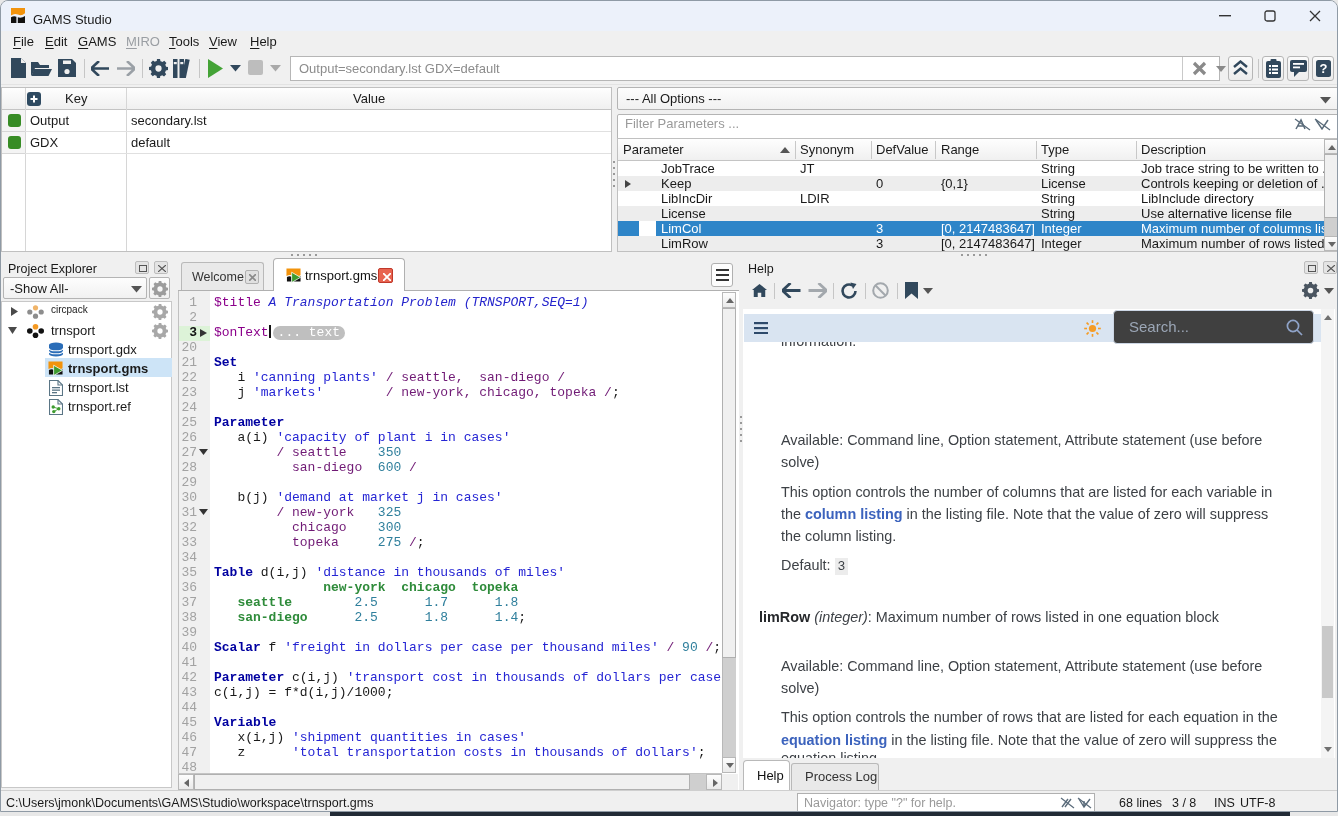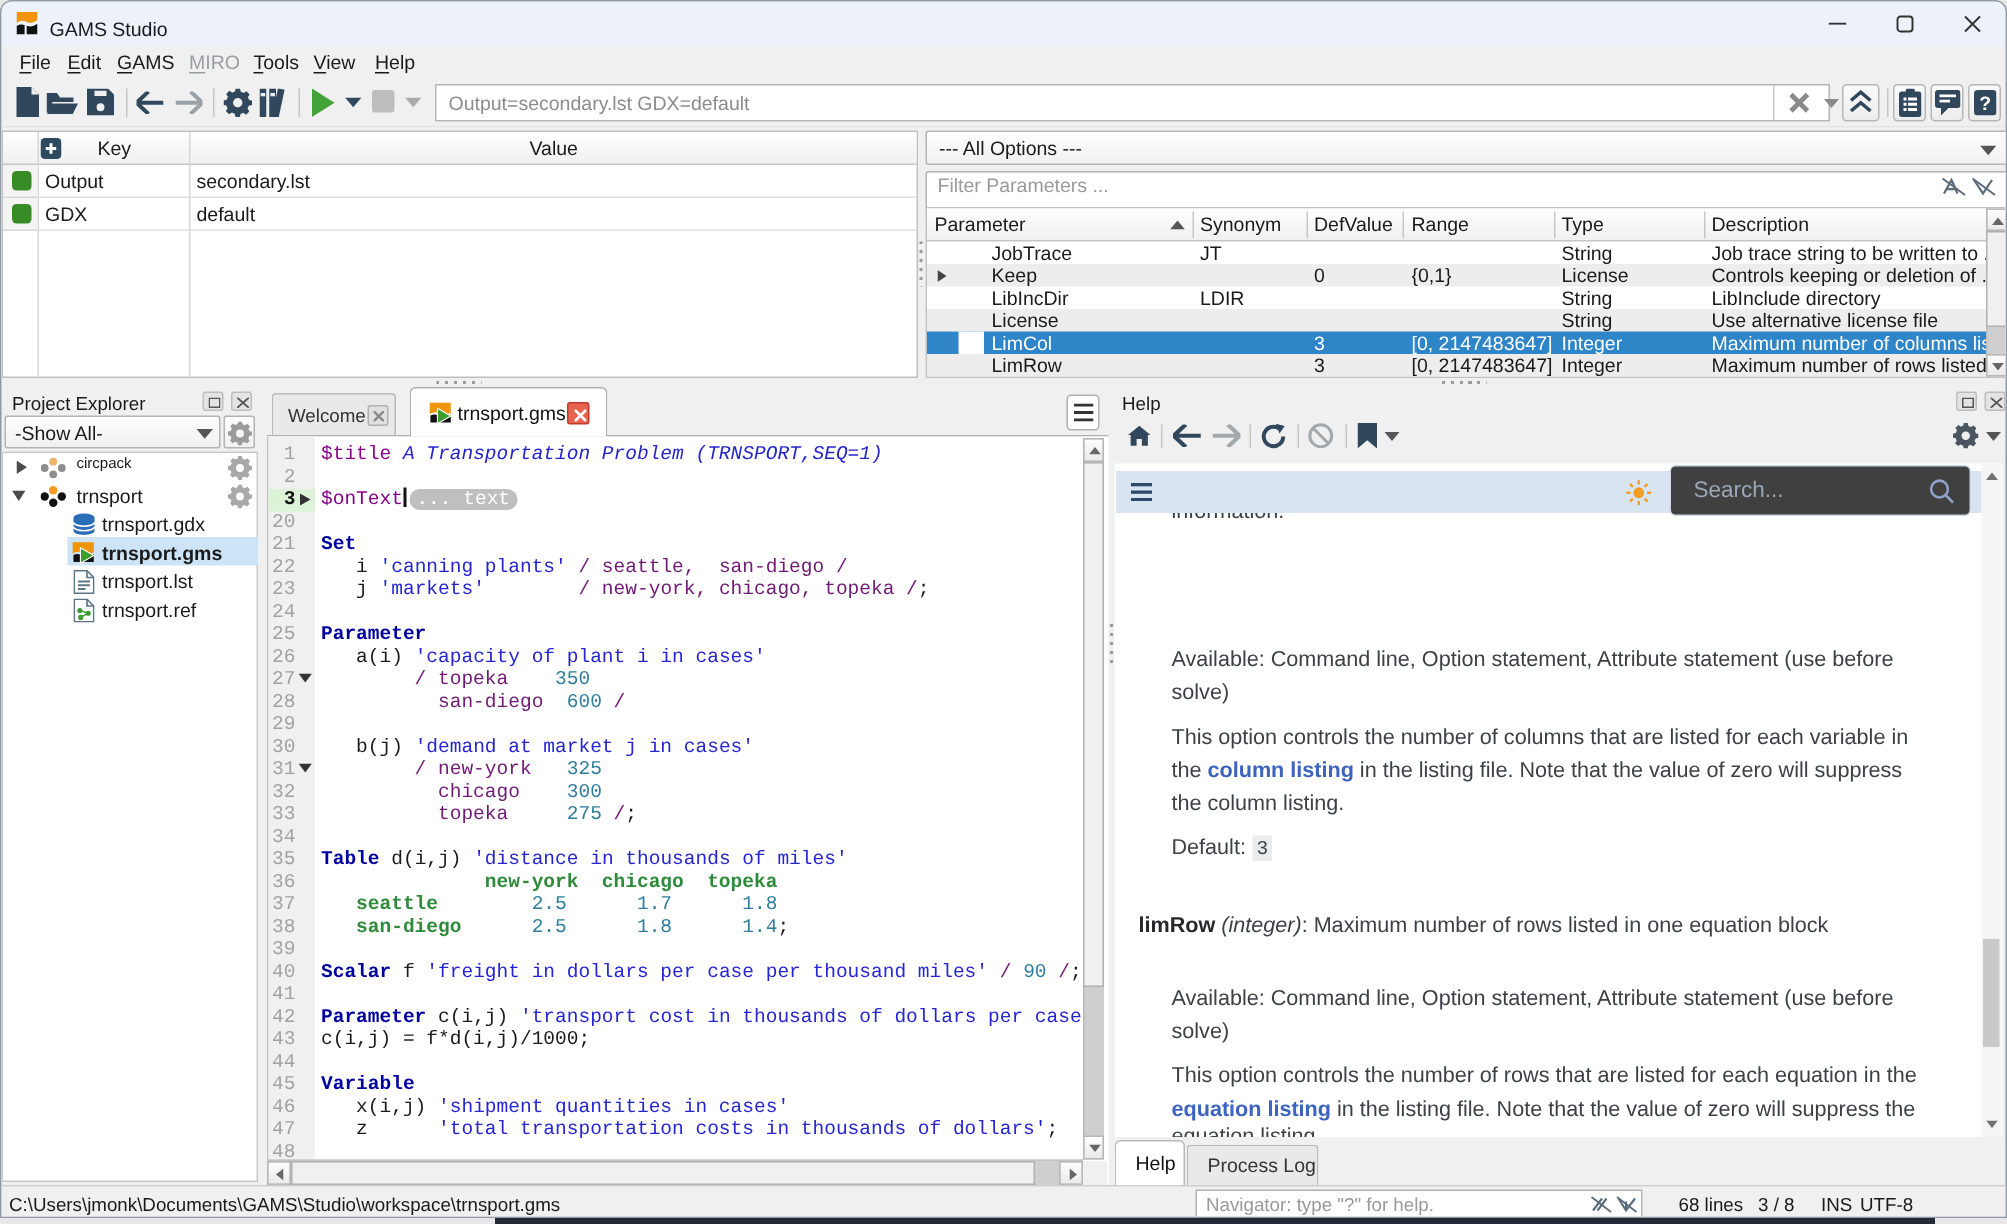--- a/index.html
+++ b/index.html
@@ -455,21 +455,21 @@
   <pre class="mono abs" style="left:36px;top:38.5px;font-size:13px;line-height:15px;color:#1a1a1a;width:508px;overflow:hidden" id="code"><span class="d">$title</span><span class="t"> A Transportation Problem (TRNSPORT,SEQ=1)</span>
 
 <span class="d">$onText</span><span class="cur"></span><span class="pill">... text</span>
 
 <span class="k">Set</span>
    i <span class="s">'canning plants'</span><span class="e"> / seattle,  san-diego /</span>
    j <span class="s">'markets'</span><span class="e">        / new-york, chicago, topeka /</span>;
 
 <span class="k">Parameter</span>
    a(i) <span class="s">'capacity of plant i in cases'</span>
-<span class="e">        / topeka    </span><span class="n">350</span>
+<span class="e">        / seattle    </span><span class="n">350</span>
 <span class="e">          san-diego  </span><span class="n">600</span><span class="e"> /</span>
 
    b(j) <span class="s">'demand at market j in cases'</span>
 <span class="e">        / new-york   </span><span class="n">325</span>
 <span class="e">          chicago    </span><span class="n">300</span>
 <span class="e">          topeka     </span><span class="n">275</span><span class="e"> /</span>;
 
 <span class="k">Table</span> d(i,j) <span class="s">'distance in thousands of miles'</span>
 <span class="g">              new-york  chicago  topeka</span>
 <span class="g">   seattle    </span><span class="n">    2.5      1.7      1.8</span>

